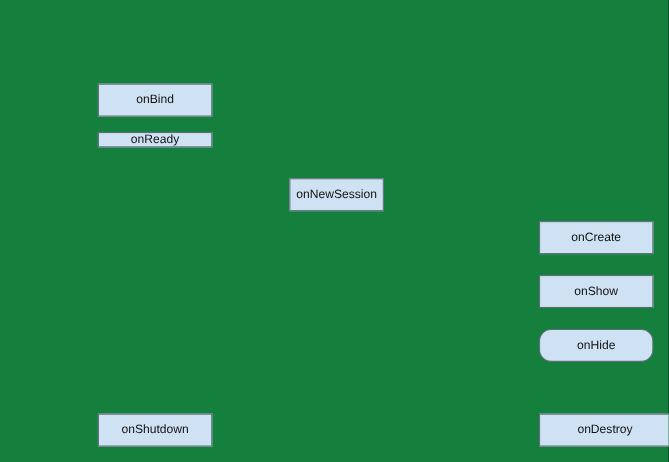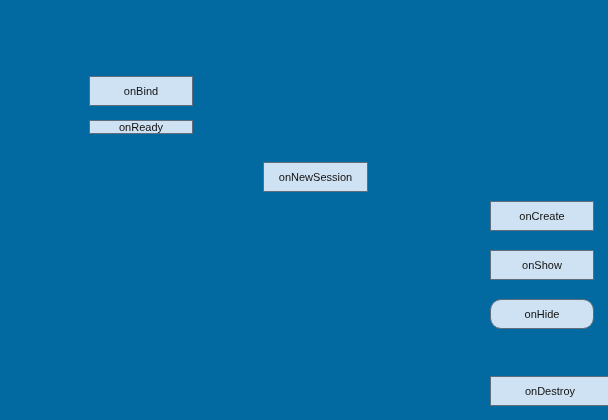--- a/index.html
+++ b/index.html
@@ -4,42 +4,42 @@
 <style>
   html, body {
     margin: 0;
     padding: 0;
     background: #000000;
   }
   .canvas {
     position: relative;
     width: 608px;
     height: 420px;
-    background: #0369a1;
+    background: #15803d;
     overflow: hidden;
     font-family: "Liberation Sans", sans-serif;
   }
   .node {
     position: absolute;
     box-sizing: border-box;
     background: #cfe2f3;
     border: 1px solid #5f6e7a;
     color: #111111;
     font-size: 11px;
     display: flex;
     align-items: center;
     justify-content: center;
     text-align: center;
     line-height: 1;
     user-select: none;
   }
   
   .n-onbind      { left: 89px;  top: 76px;  width: 104px; height: 30px; }
   .n-onready     { left: 89px;  top: 120px; width: 104px; height: 14px; }
-  .n-onnewsession{ left: 263px; top: 162px; width: 105px; height: 30px; }
+  .n-onnewsession{ left: 263px; top: 162px; width: 86px; height: 30px; }
   .n-oncreate    { left: 490px; top: 201px; width: 104px; height: 30px; }
   .n-onshow      { left: 490px; top: 250px; width: 104px; height: 30px; }
   .n-onhide      { left: 490px; top: 299px; width: 104px; height: 30px; border-radius: 11px; }
   .n-ondestroy   { left: 490px; top: 376px; width: 120px; height: 30px; }
   .n-onshutdown  { left: 89px;  top: 376px; width: 104px; height: 30px; }
 </style>
 </head>
 <body>
 
 <div class="canvas">
@@ -65,14 +65,17 @@
   </div>
 
   <div class="node n-onhide">
     <span>onHide</span>
   </div>
 
   <div class="node n-ondestroy">
     <span>onDestroy</span>
   </div>
 
+  <div class="node n-onshutdown">
+    <span>onShutdown</span>
+  </div>
 
 </div>
 
 </body></html>

